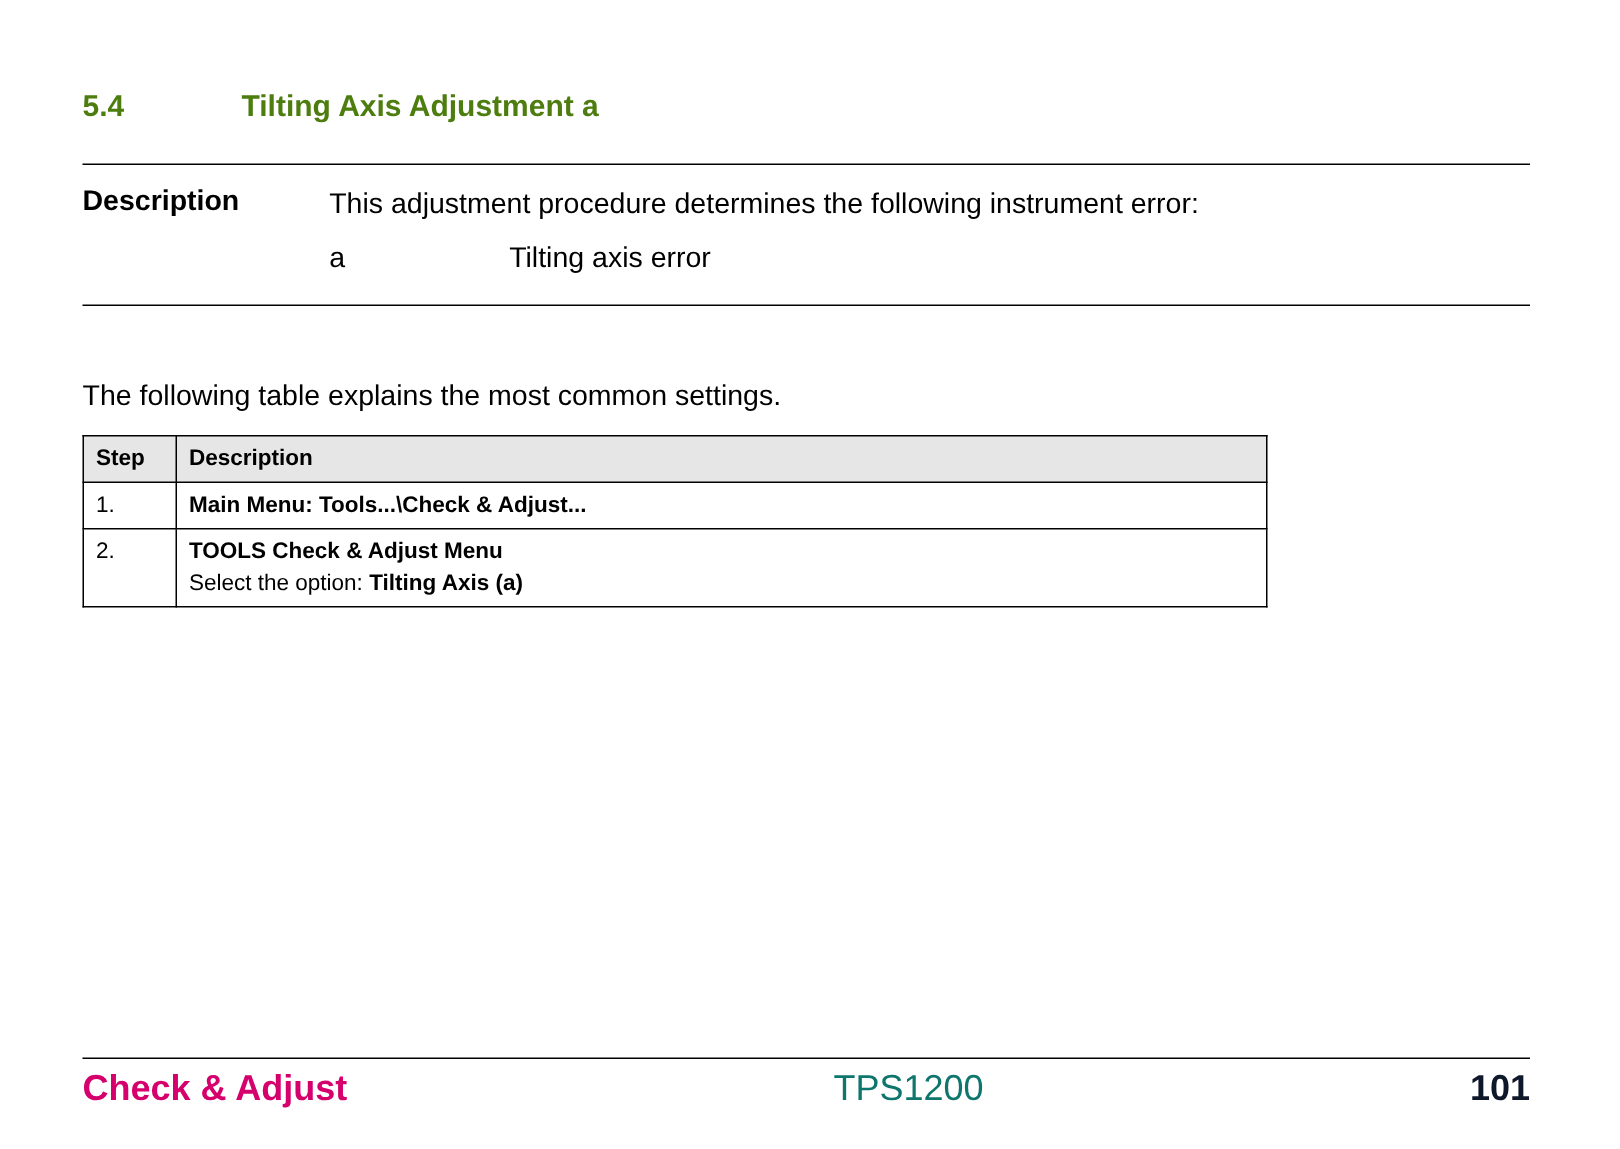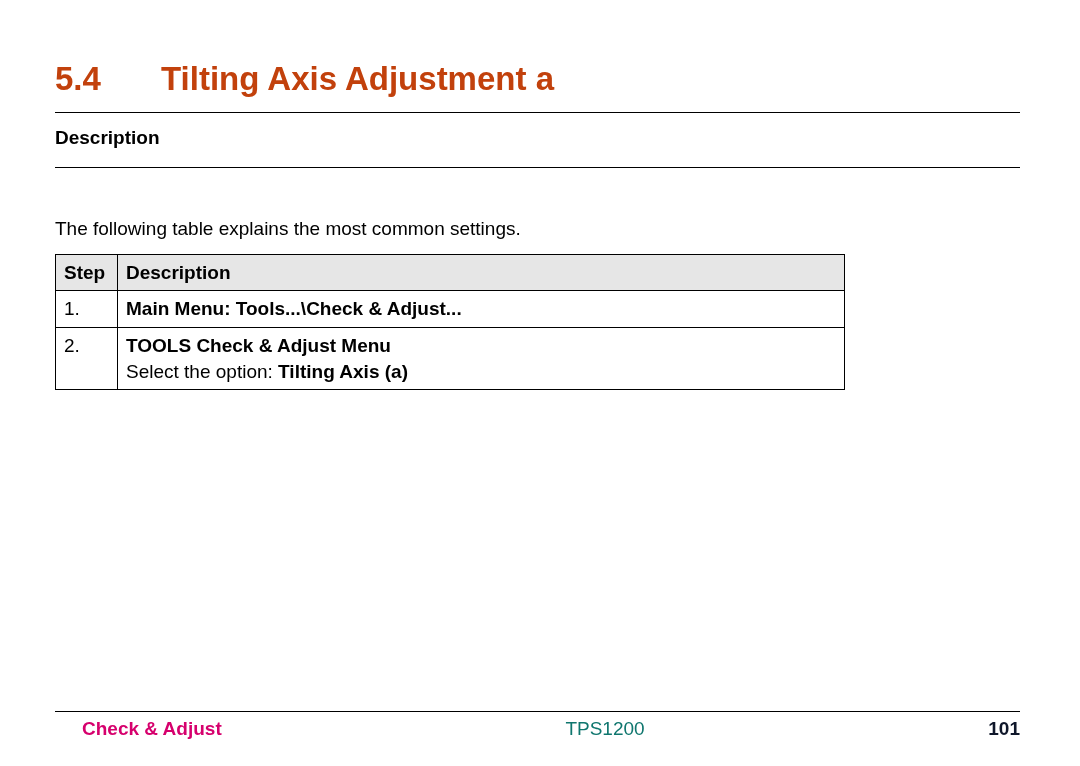--- a/index.html
+++ b/index.html
@@ -5,24 +5,24 @@
     * { margin: 0; padding: 0; box-sizing: border-box; }
     body {
       font-family: Arial, Helvetica, sans-serif;
       width: 1080px;
       height: 766px;
       background: #fff;
       position: relative;
       padding: 60px 60px 30px 55px;
     }
     .section-heading {
-      color: #c2410c;
+      color: #4d7c0f;
       font-weight: bold;
-      font-size: 33px;
-      margin-bottom: 14px;
+      font-size: 20px;
+      margin-bottom: 26px;
     }
     .section-num { display: inline-block; min-width: 106px; }
     .hr-top { border: none; border-top: 1.5px solid #000; margin-bottom: 14px; }
     .desc-block { margin-bottom: 8px; }
     .left-label {
       display: inline-block;
       vertical-align: top;
       width: 160px;
       font-weight: bold;
       font-size: 19px;
@@ -35,21 +35,21 @@
       line-height: 1.35;
     }
     .error-line { margin-top: 10px; }
     .error-key { display: inline-block; width: 120px; }
     .hr-mid { border: none; border-top: 1.5px solid #000; margin: 18px 0 12px 0; }
     .block2 { }
     .intro-line { margin-bottom: 12px; margin-top: 36px; }
     table.steps {
       border-collapse: collapse;
       width: 100%;
-      font-size: 19px;
+      font-size: 15px;
     }
     table.steps th, table.steps td {
       border: 1.5px solid #000;
       padding: 5px 8px;
       text-align: left;
       vertical-align: top;
     }
     table.steps th {
       background: #e6e6e6;
       font-weight: bold;
@@ -59,36 +59,42 @@
     .hand-icon { display: inline-block; }
     .hand-icon svg { display: block; margin: 2px auto; }
     .bold { font-weight: bold; }
     .footer {
       position: absolute;
       left: 55px;
       right: 60px;
       bottom: 26px;
     }
     .footer-hr { border: none; border-top: 1.5px solid #000; margin-bottom: 6px; }
-    .footer-row { display: flex; justify-content: space-between; font-size: 19px; margin-left: 27px; }
+    .footer-row { display: flex; justify-content: space-between; font-size: 24px; }
     .footer-left { color: #d6006d; font-weight: bold; }
     .footer-mid { color: #0f766e; }
     .footer-right { color: #0f172a; font-weight: bold; }
   </style>
 </head>
 <body>
 
 <div class="section-heading">
   <span class="section-num">5.4</span><span>Tilting Axis Adjustment a</span>
 </div>
 
 <hr class="hr-top">
 
 <div class="desc-block">
   <div class="left-label">Description</div>
+  <div class="right-content">
+    <div>This adjustment procedure determines the following instrument error:</div>
+    <div class="error-line">
+      <span class="error-key">a</span><span>Tilting axis error</span>
+    </div>
+  </div>
 </div>
 
 <hr class="hr-mid">
 
 <div class="block2">
   <div class="right-content">
     <div class="intro-line">The following table explains the most common settings.</div>
     <table class="steps">
       <thead>
         <tr>

